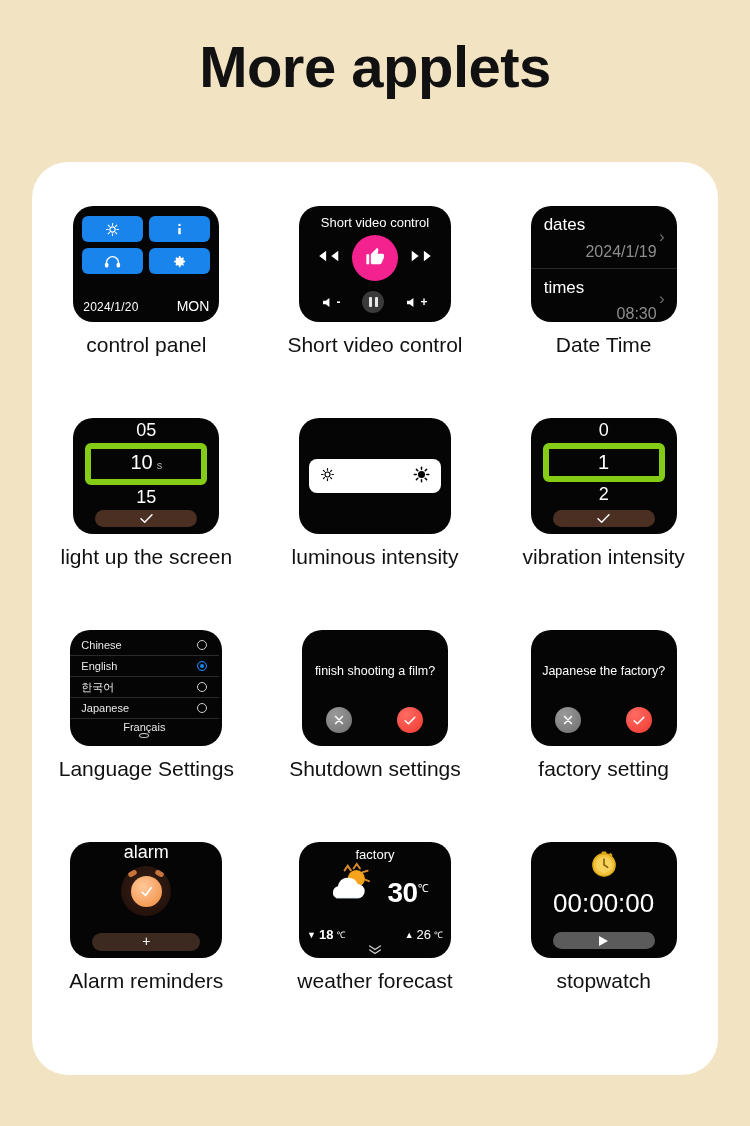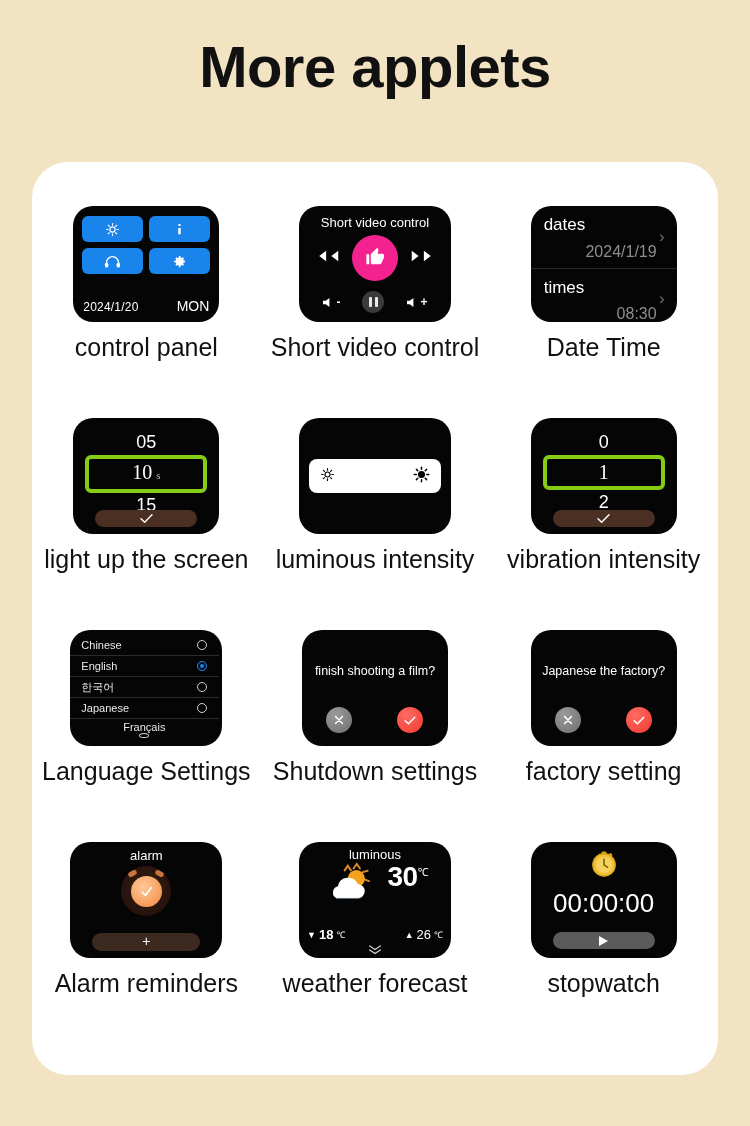--- a/index.html
+++ b/index.html
@@ -49,21 +49,21 @@
   .watch {
     width: 146px; height: 116px;
     background: #050505;
     border-radius: 20px;
     position: relative;
     overflow: hidden;
   }
   .watch.wide { width: 152px; }
   .cap {
     margin-top: 11px;
-    font-size: 25px;
+    font-size: 21px;
     color: #111;
     text-align: right;
     white-space: nowrap;
   }
 
   
   .cp-grid {
     position: absolute; left: 9px; top: 10px;
     width: 128px;
     display: grid; grid-template-columns: 1fr 1fr;
@@ -105,26 +105,26 @@
   .dt-row { position:relative; padding: 9px 20px 7px 13px; }
   .dt-row + .dt-row { border-top: 1px solid #2a2a2a; }
   .dt-k { color:#ffffff; font-size:17px; line-height:1.15; }
   .dt-v { color:#8d8d8d; font-size:16px; margin-top:8px;text-align:right; }
   .dt-ch {
     position:absolute; right:12px; top:50%; transform:translateY(-50%);
     color:#6e6e6e; font-size:17px;
   }
 
   
-  .pick { padding-top: 14px; text-align:center; color:#fff; }
+  .pick { padding-top: 2px; text-align:center; color:#fff; }
   .pick .opt { font-size: 18px; line-height: 21px; }
   .pick .sel {
-    border: 4px solid #84cc16; border-radius: 6px;
+    border: 6px solid #84cc16; border-radius: 6px;
     margin: 2px 12px; padding: 2px 0;
-    font-size: 20px; line-height: 23px; font-family: Liberation Serif, serif;
+    font-size: 20px; line-height: 23px;
   }
   .pick .sel .unit { font-size: 11px; color:#b5b5b5; margin-left:4px; }
   .ok-btn {
     position:absolute; left:22px; right:22px; bottom:7px;
     height: 17px; border-radius: 9px; background:#4a2f22;
     display:flex; align-items:center; justify-content:center;
   }
 
   
   .lum-bar {
@@ -150,21 +150,21 @@
   .cf-q { color:#fff; font-size:12.5px; text-align:center; padding-top:34px; }
   .cf-btns {
     position:absolute; left:0; right:0; bottom:13px;
     display:flex; justify-content:center; gap:45px;
   }
   .cf-c { width:26px; height:26px; border-radius:50%; display:flex; align-items:center; justify-content:center; }
   .cf-c.grey { background: radial-gradient(circle at 35% 30%, #9a9a9a, #6f6f6f); }
   .cf-c.red  { background: radial-gradient(circle at 35% 30%, #ff6b63, #f0392f); }
 
   
-  .al-title { color:#fff; font-size:13px; text-align:center; padding-top:6px; }
+  .al-title { color:#fff; font-size:18px; text-align:center; }
   .al-clock {
     width:50px; height:50px; border-radius:50%;
     background: radial-gradient(circle at 50% 45%, #3a2116 0%, #24120b 72%, #140a06 100%);
     margin: 3px auto 0; position:relative;
     display:flex; align-items:center; justify-content:center;
   }
   .al-face {
     width:31px; height:31px; border-radius:50%;
     background: radial-gradient(circle at 40% 35%, #ffc89a, #f08a3c);
     display:flex; align-items:center; justify-content:center;
@@ -173,21 +173,21 @@
   .al-ear.l { left:7px; transform: rotate(-30deg); }
   .al-ear.r { right:7px; transform: rotate(30deg); }
   .plus-btn {
     position:absolute; left:22px; right:22px; bottom:7px;
     height:18px; border-radius:9px; background:#3c2a20;
     color:#fff; font-size:14px; line-height:17px; text-align:center;
   }
 
   
   .wx-title { color:#fff; font-size:13px; text-align:center; padding-top:5px; }
-  .wx-mid { display:flex; align-items:flex-start; justify-content:space-around; padding: 0 18px; margin-top:-1px; }
+  .wx-mid { display:flex; align-items:flex-end; justify-content:space-around; padding: 0 18px; margin-top:-1px; }
   .wx-temp { color:#fff; font-size:28px; font-weight:bold; letter-spacing:-.5px; }
   .wx-temp .u { font-size:11px; font-weight:normal; vertical-align:super; }
   .wx-lohi {
     position:absolute; left:8px; right:8px; bottom:16px;
     display:flex; justify-content:space-between; color:#fff; font-size:13px;
   }
   .wx-lohi span { display:flex; align-items:center; gap:3px; }
   .wx-lohi .u { font-size:9px; vertical-align:super; }
   .wx-chev { position:absolute; left:0; right:0; bottom:2px; text-align:center; color:#cfcfcf; font-size:11px; line-height:10px; }
 
@@ -475,21 +475,21 @@
                 </svg>
             </span>
           </div>
           <div class="plus-btn">+</div>
         </div>
         <div class="cap">Alarm reminders</div>
       </div>
 
       <div class="cell">
         <div class="watch wide">
-          <div class="wx-title">luminous</div>
+          <div class="wx-title">factory</div>
           <div class="wx-mid">
             <span>
               <svg width="56" height="44" viewBox="0 0 62 48">
                 <g stroke="#d88a2a" stroke-width="2.2" stroke-linecap="round">
                   <path d="M25 10 l3.5 -5 l3.5 5"></path>
                     <path d="M35 8 l3.5 -5 l3.5 5"></path>
                   <path d="M45 12 l5.5 -1.5"></path>
                     <path d="M47 20 l5 2"></path>
                 </g>
                 <circle cx="38" cy="19" r="9.5" fill="#f5a31c"></circle>

